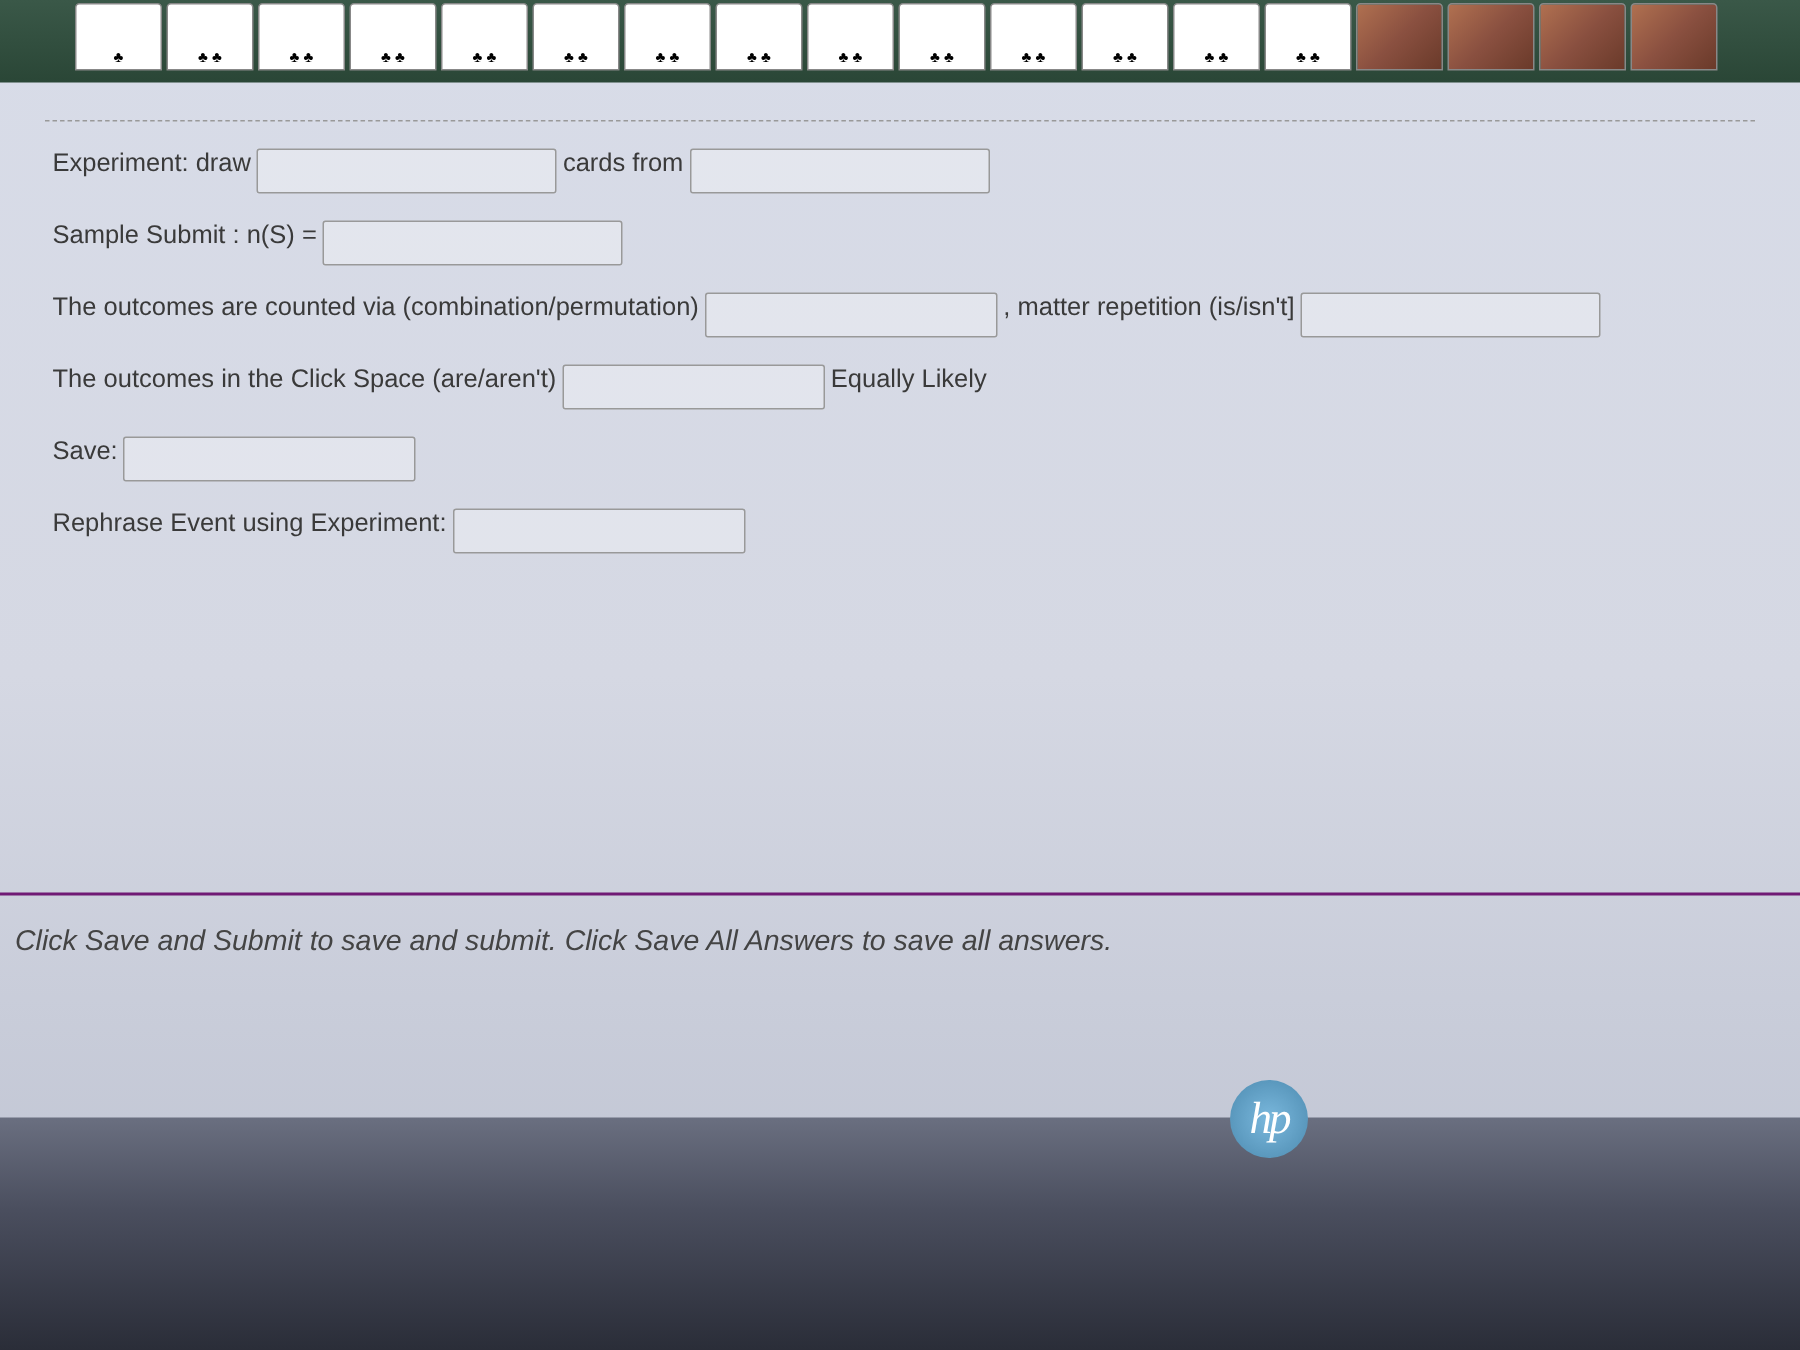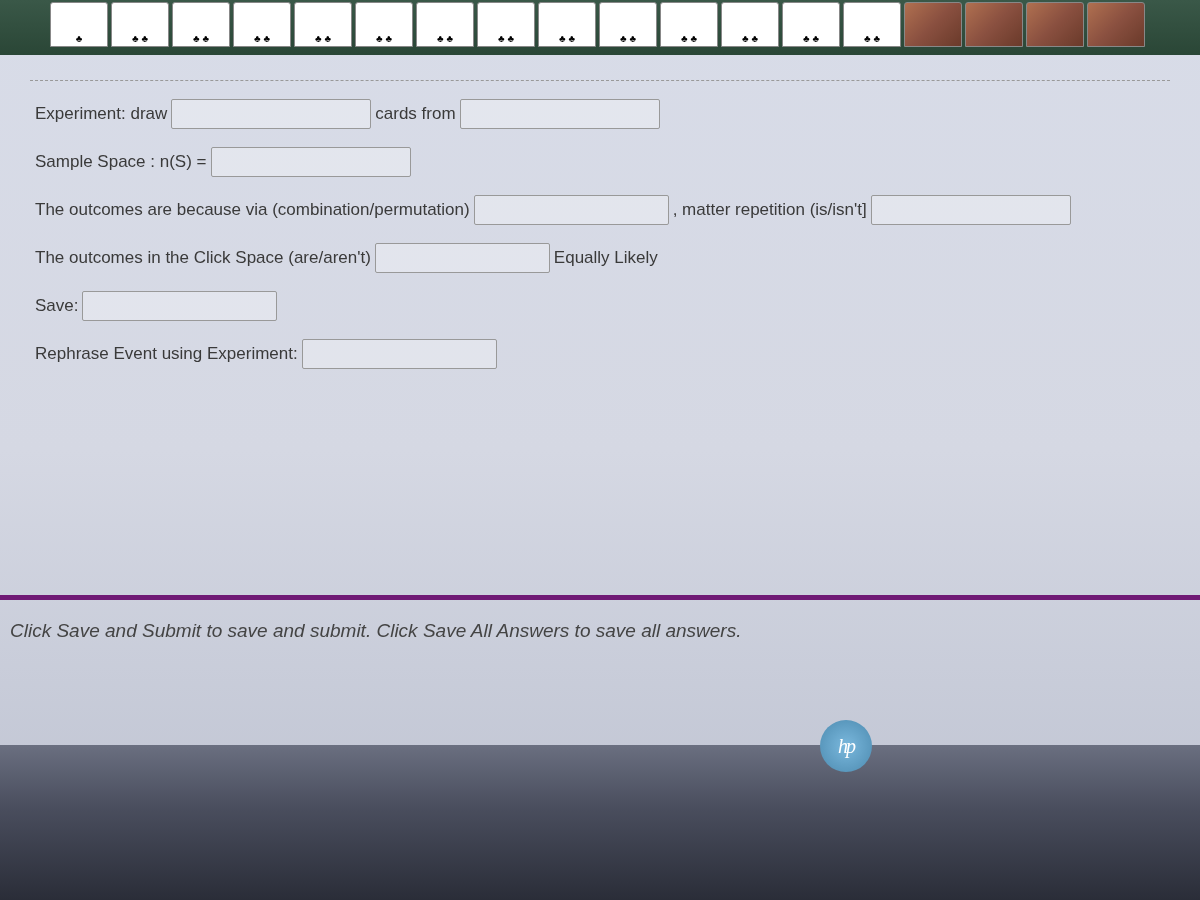--- a/index.html
+++ b/index.html
@@ -53,21 +53,21 @@
       border-bottom: 1px dashed #999;
       margin: 25px 30px 18px 30px;
     }
     .form-area {
       padding: 0 35px;
       font-size: 17px;
       color: #3a3a3a;
     }
     .form-line {
       display: flex;
-      align-items: center;
+      align-items: flex-start;
       flex-wrap: wrap;
       margin-bottom: 18px;
       gap: 4px;
     }
     .form-line span {
       white-space: nowrap;
     }
     input[type="text"] {
       height: 30px;
       border: 1px solid #999;
@@ -77,21 +77,21 @@
       border-radius: 2px;
     }
     .input-wide { width: 200px; }
     .input-med { width: 195px; }
     .input-xs { width: 175px; }
     .instructions {
       position: absolute;
       left: 0;
       right: 0;
       top: 595px;
-      border-top: 5px solid #701a75;
+      border-top: 2px solid #701a75;
       padding: 20px 10px 0 10px;
       font-style: italic;
       font-size: 19px;
       color: #444;
     }
     .bottom-bar {
       position: absolute;
       left: 0;
       right: 0;
       bottom: 0;
@@ -103,21 +103,21 @@
       bottom: 128px;
       left: 820px;
       width: 52px;
       height: 52px;
       border-radius: 50%;
       background: radial-gradient(circle, #7ab8dd 0%, #5a98bd 70%, #4a88ad 100%);
       display: flex;
       align-items: center;
       justify-content: center;
       font-style: italic;
-      font-size: 20px;
+      font-size: 30px;
       color: #fff;
       font-family: Georgia, serif;
       letter-spacing: -2px;
     }
   </style>
 </head>
 <body>
 
 <div class="cards-row">
   <div class="card">
@@ -173,26 +173,26 @@
 <div class="form-area">
 
   <div class="form-line">
     <span>Experiment: draw</span>
     <input type="text" class="input-wide" style="">
     <span>cards from</span>
     <input type="text" class="input-wide" style="">
   </div>
 
   <div class="form-line">
-    <span>Sample Space : n(S) =</span>
-    <input type="text" class="input-wide" style="">
-  </div>
-
-  <div class="form-line">
-    <span>The outcomes are because via (combination/permutation)</span>
+    <span>Sample Submit : n(S) =</span>
+    <input type="text" class="input-wide" style="">
+  </div>
+
+  <div class="form-line">
+    <span>The outcomes are counted via (combination/permutation)</span>
     <input type="text" class="input-med" style="">
     <span>, matter repetition (is/isn't]</span>
     <input type="text" class="input-wide" style="">
   </div>
 
 
   <div class="form-line">
     <span>The outcomes in the Click Space (are/aren't)</span>
     <input type="text" class="input-xs" style="">
     <span>Equally Likely</span>

